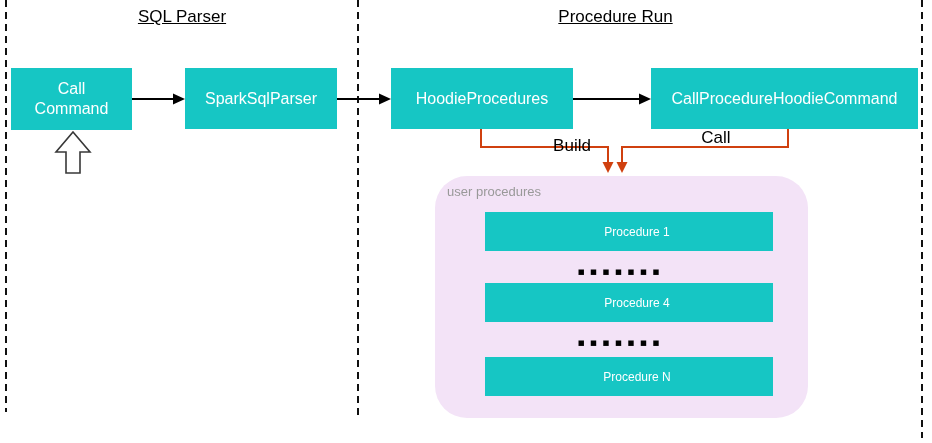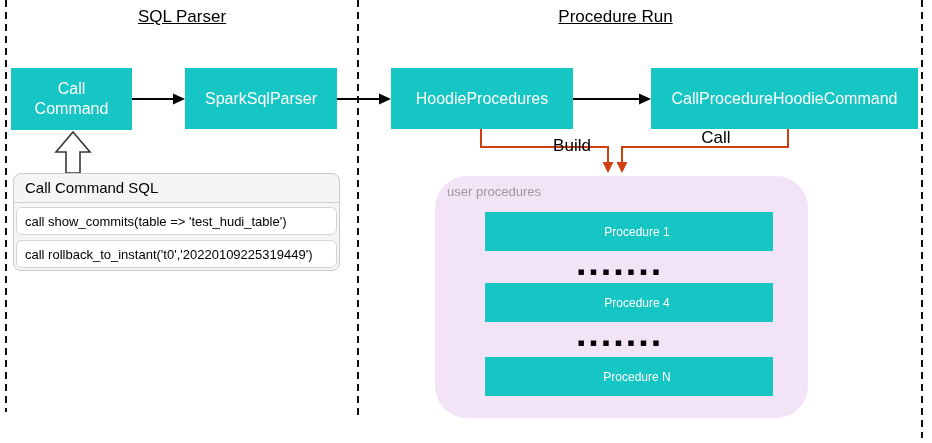--- a/index.html
+++ b/index.html
@@ -99,27 +99,20 @@
 
   <div class="node call-command">Call
 Command</div>
   <div class="node hoodie">HoodieProcedures</div>
   <div class="node sparksql">SparkSqlParser</div>
   <div class="node callproc">CallProcedureHoodieCommand</div>
 
   <div class="edge-label build">Build</div>
   <div class="edge-label call">Call</div>
 
-  <div class="sql-panel">
-    <div class="sql-panel-header">Call Command SQL</div>
-    <div class="sql-panel-body">
-      <div class="sql-row">call show_commits(table =&gt; 'test_hudi_table')</div>
-      <div class="sql-row">call rollback_to_instant('t0','20220109225319449')</div>
-    </div>
-  </div>
 
   <div class="user-procedures">
     <div class="user-procedures-label">user procedures</div>
     <div class="proc p1">Procedure 1</div>
     <div class="dots d1">▪▪▪▪▪▪▪</div>
     <div class="proc p2">Procedure 4</div>
     <div class="dots d2">▪▪▪▪▪▪▪</div>
     <div class="proc pn">Procedure N</div>
   </div>
 

